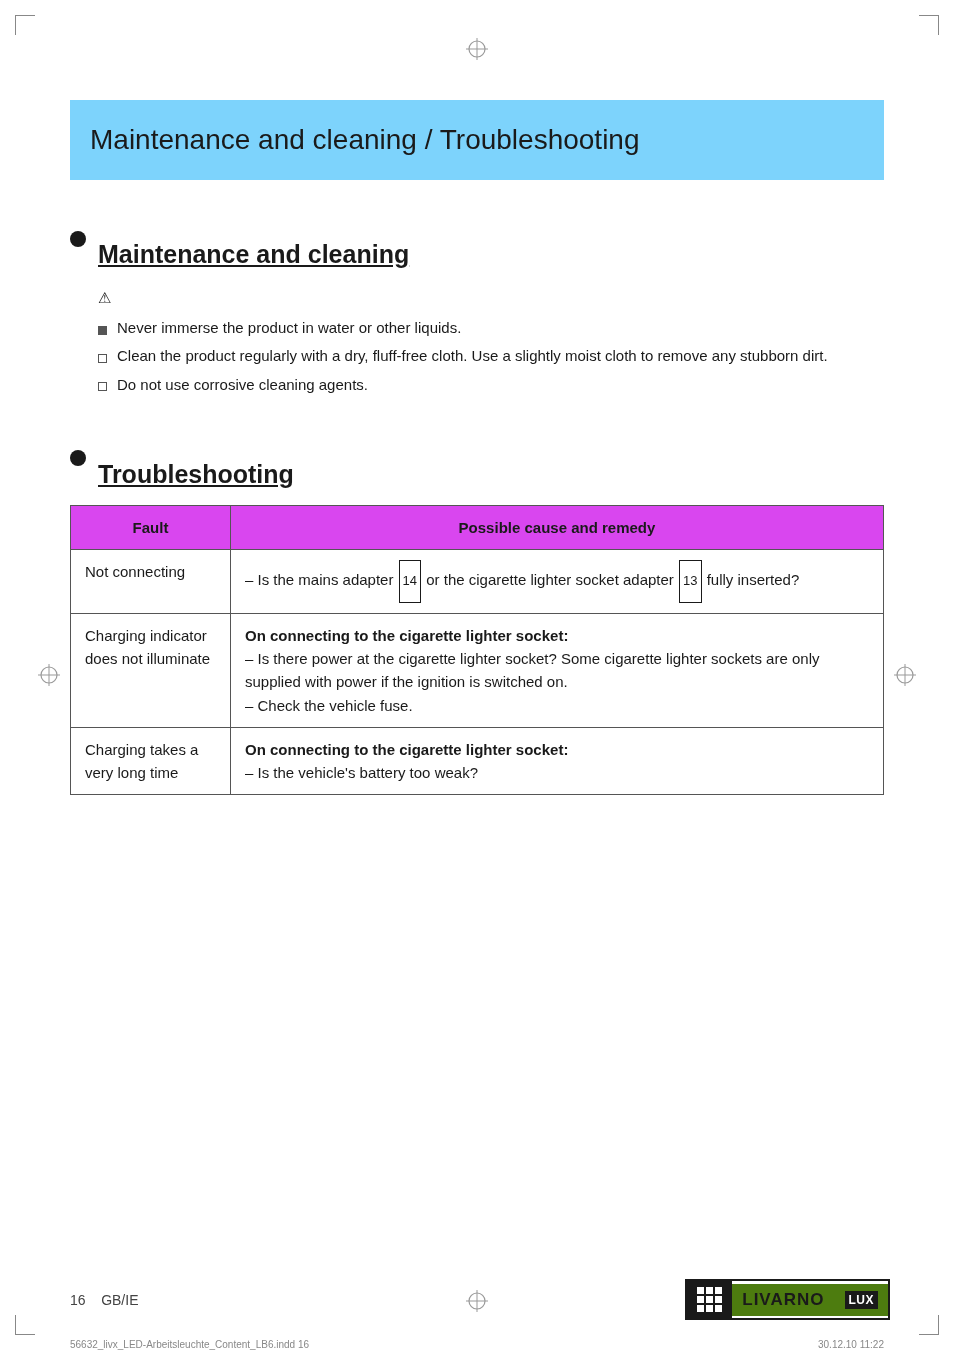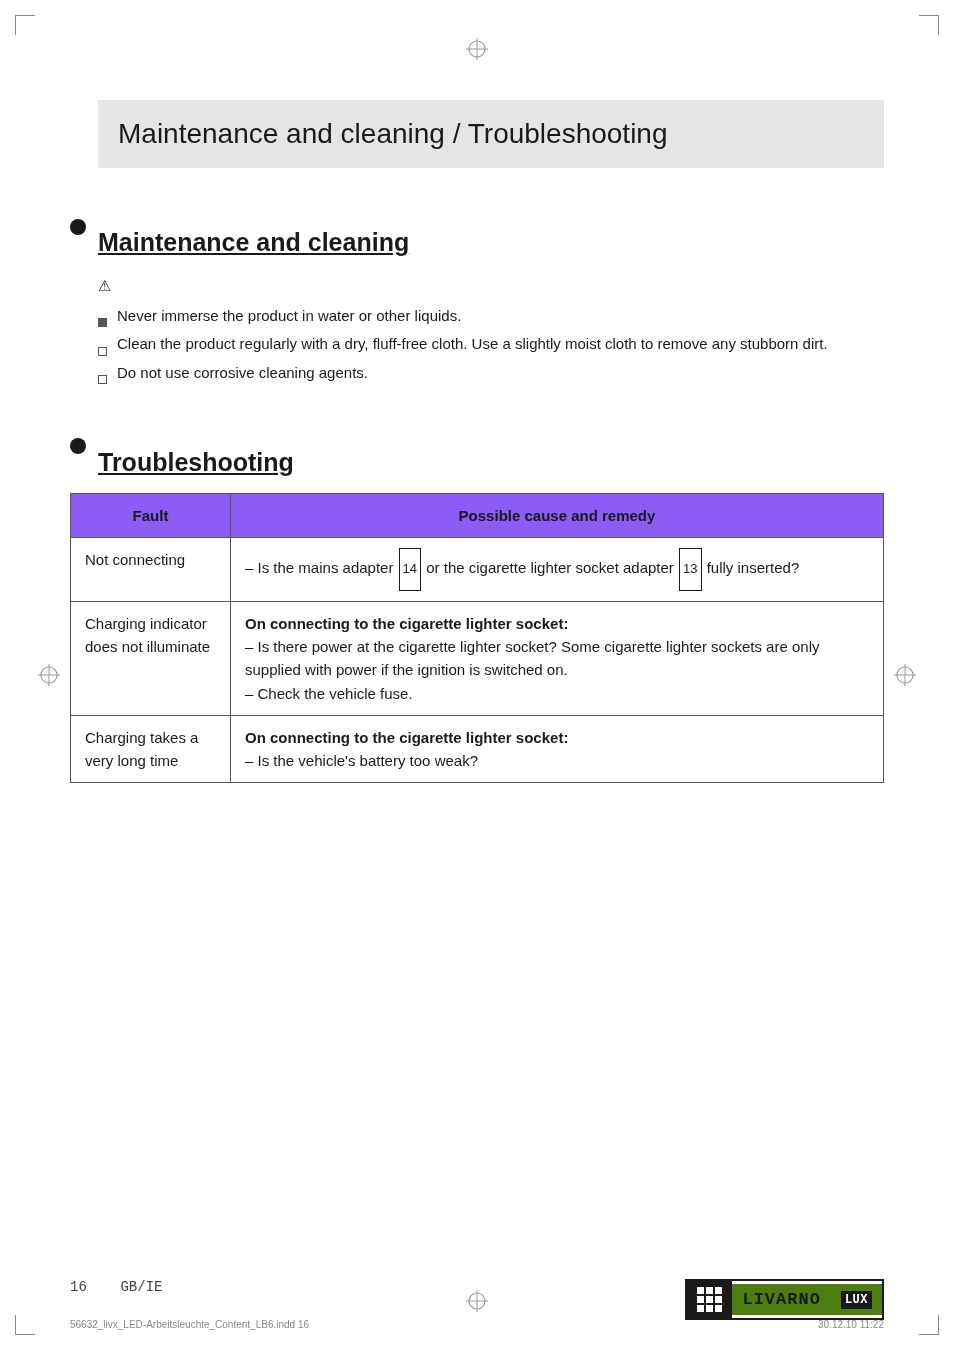--- a/index.html
+++ b/index.html
@@ -51,24 +51,23 @@
     .content-area {
       position: absolute;
       top: 100px;
       left: 70px;
       right: 70px;
       bottom: 80px;
     }
 
     
     .header-bar {
-      background-color: #e5e5e5;
-      padding: 18px 20px;
+      background-color: #7dd3fc;
+      padding: 24px 20px;
       margin-bottom: 28px;
-      margin-left: 28px;
     }
 
     .header-title {
       font-size: 28px;
       font-weight: 300;
       color: #1a1a1a;
       font-family: Arial, Helvetica, sans-serif;
     }
 
     
@@ -134,21 +133,21 @@
     }
 
     .bullet-list {
       list-style: none;
       padding-left: 0;
       margin-top: 4px;
     }
 
     .bullet-list li {
       display: flex;
-      align-items: flex-end;
+      align-items: center;
       gap: 10px;
       margin-bottom: 5px;
       font-size: 15px;
       line-height: 1.55;
     }
 
     .bullet-square {
       width: 9px;
       height: 9px;
       background: #555;
@@ -176,21 +175,21 @@
     .fault-table th,
     .fault-table td {
       border: 1.5px solid #555;
       padding: 10px 14px;
       vertical-align: top;
       line-height: 1.55;
     }
 
     .fault-table th {
       font-weight: 700;
-      background: #8b5cf6;
+      background: #d946ef;
       font-size: 15px;
     }
 
     .fault-table td:first-child {
       width: 160px;
       font-size: 15px;
     }
 
     .ref-box {
       display: inline-block;
@@ -201,25 +200,24 @@
       margin: 0 1px;
     }
 
     .bold-text { font-weight: 700; }
 
     
     .footer {
       position: absolute;
       bottom: 30px;
       left: 70px;
-      right: 70px;
-      display: flex;
-      align-items: flex-start;
+      right: 64px;
+      display: flex;
+      align-items: center;
       justify-content: space-between;
-      font-family: Liberation Mono, monospace;
     }
 
     .footer-page {
       font-size: 14px;
       color: #444;
     }
 
     
     .logo-container {
       display: flex;
@@ -266,21 +264,21 @@
       font-weight: 700;
       font-size: 12px;
       padding: 2px 4px;
       margin-left: 20px;
       letter-spacing: 0.5px;
     }
 
     
     .file-info {
       position: absolute;
-      bottom: 20px;
+      bottom: 0;
       left: 70px;
       right: 70px;
       display: flex;
       justify-content: space-between;
       font-size: 10px;
       color: #888;
     }
   </style>
 </head>
 <body>

